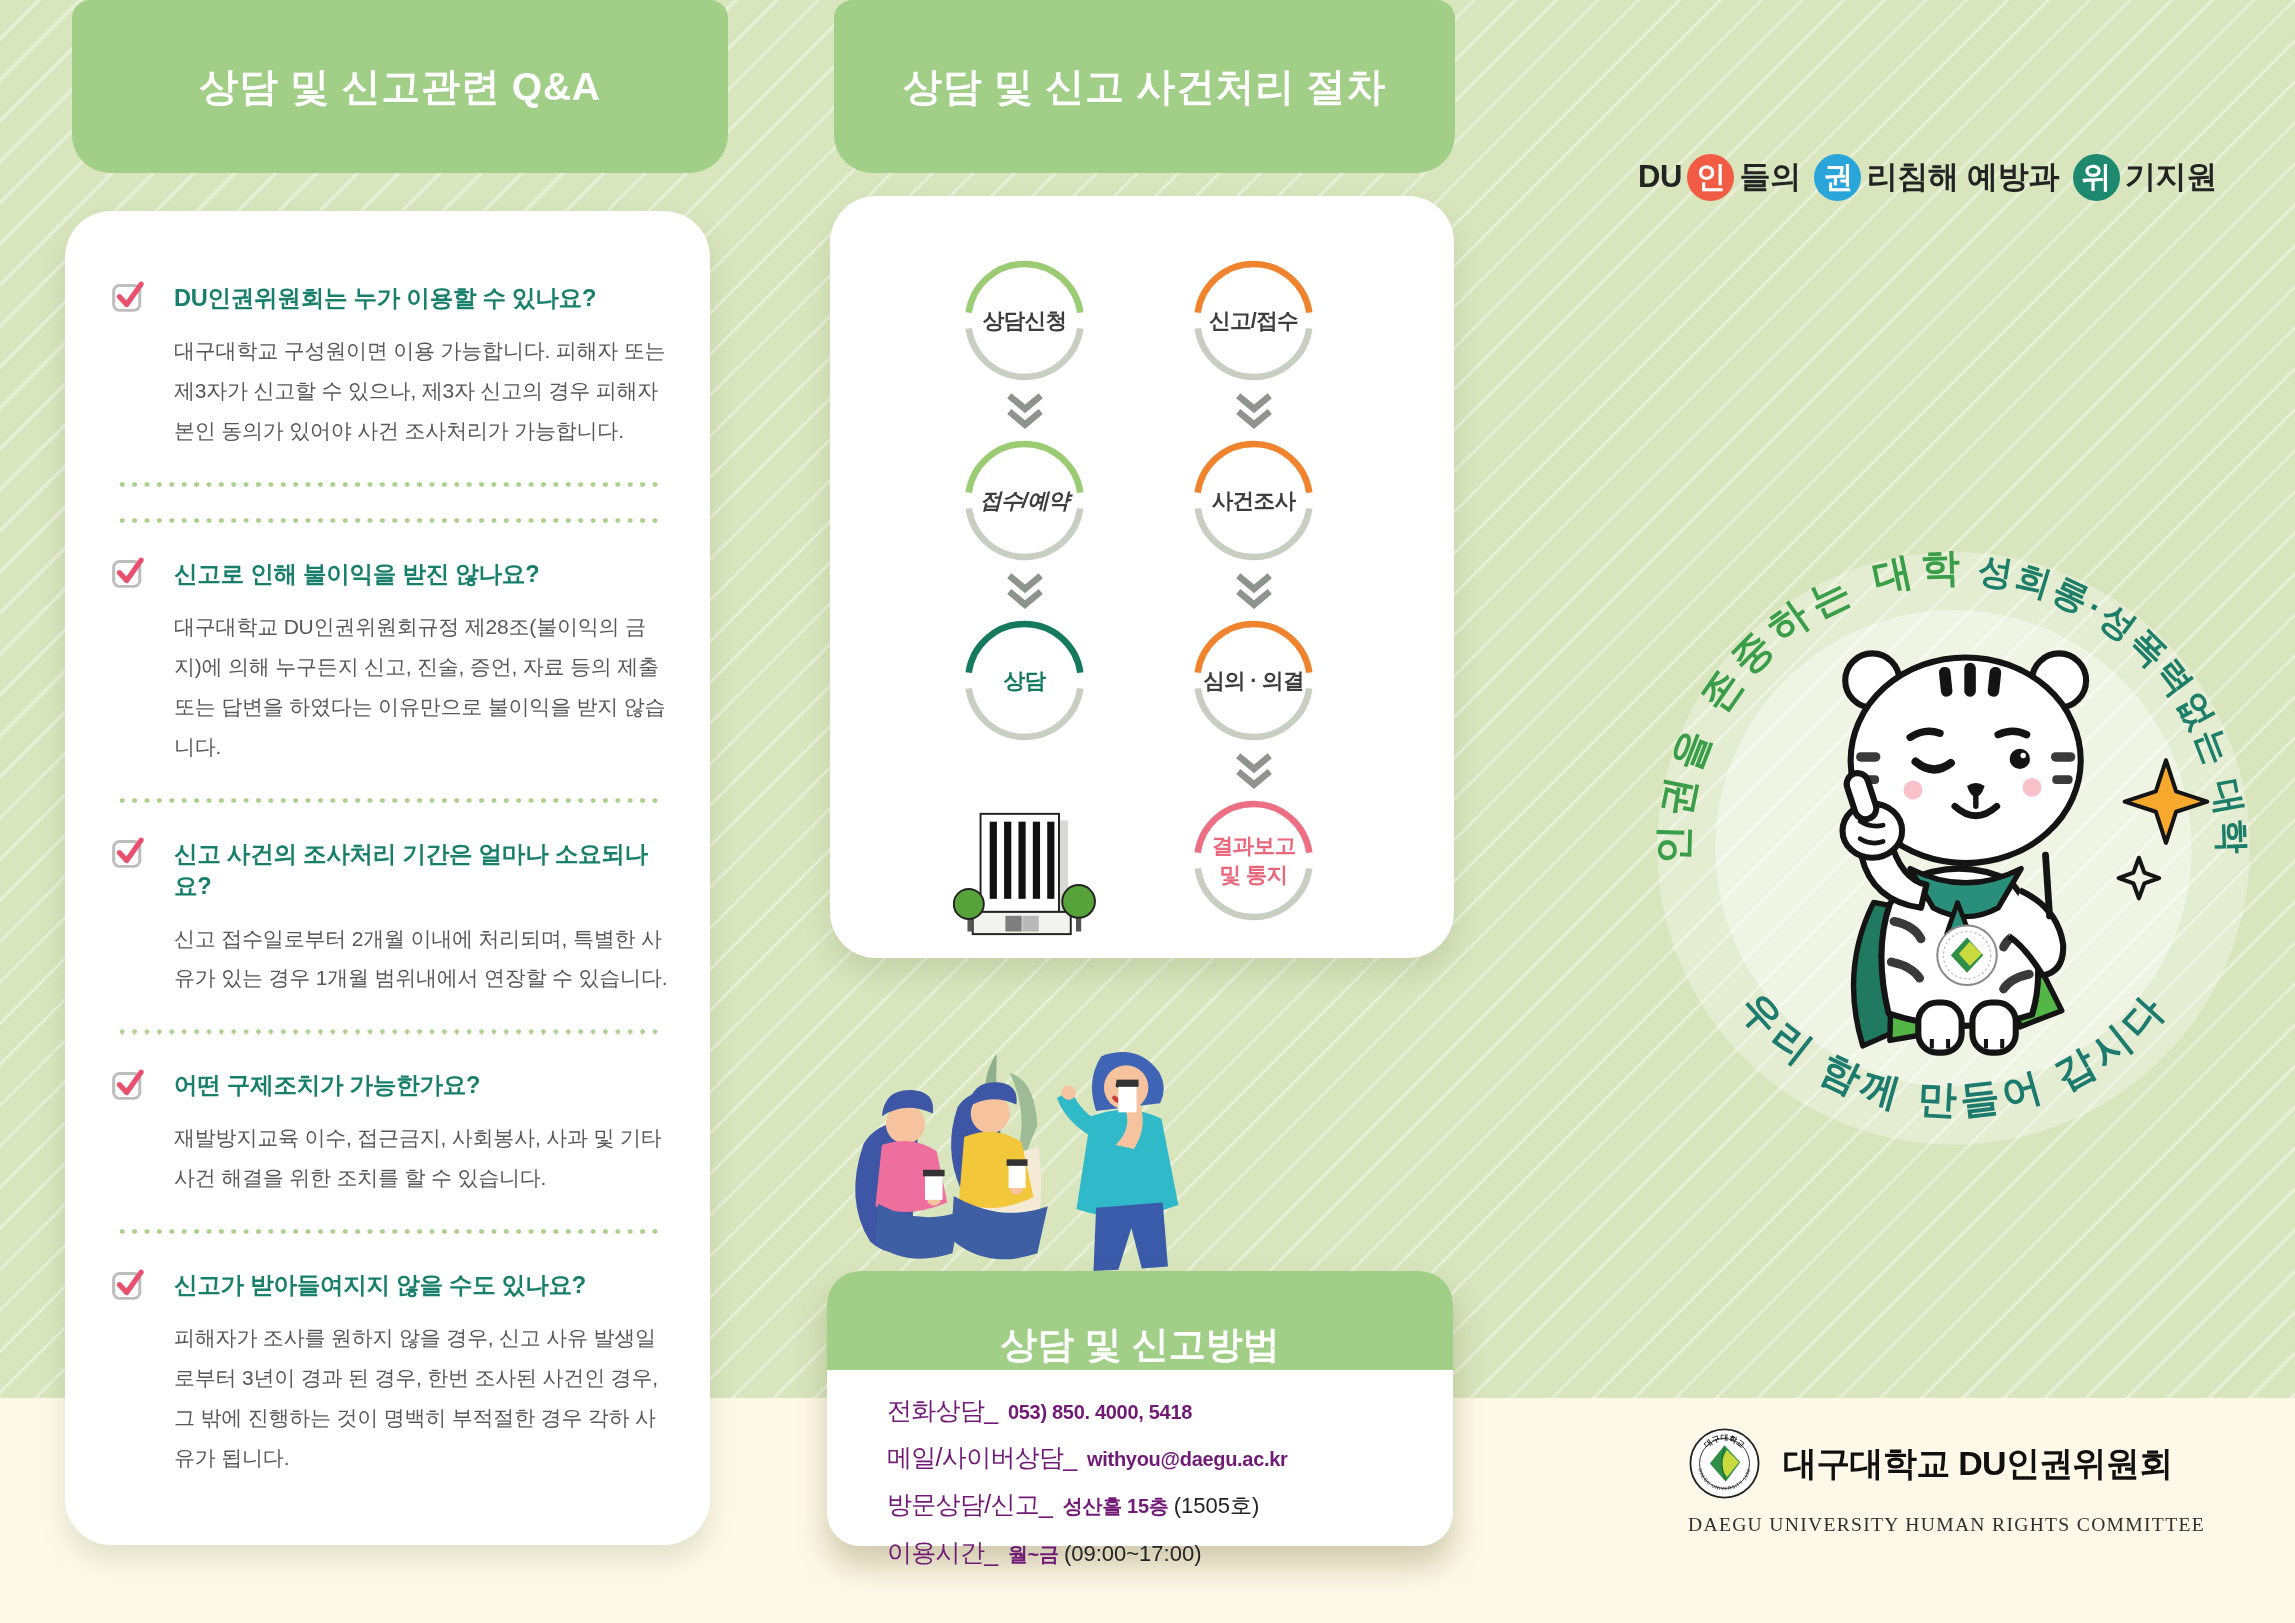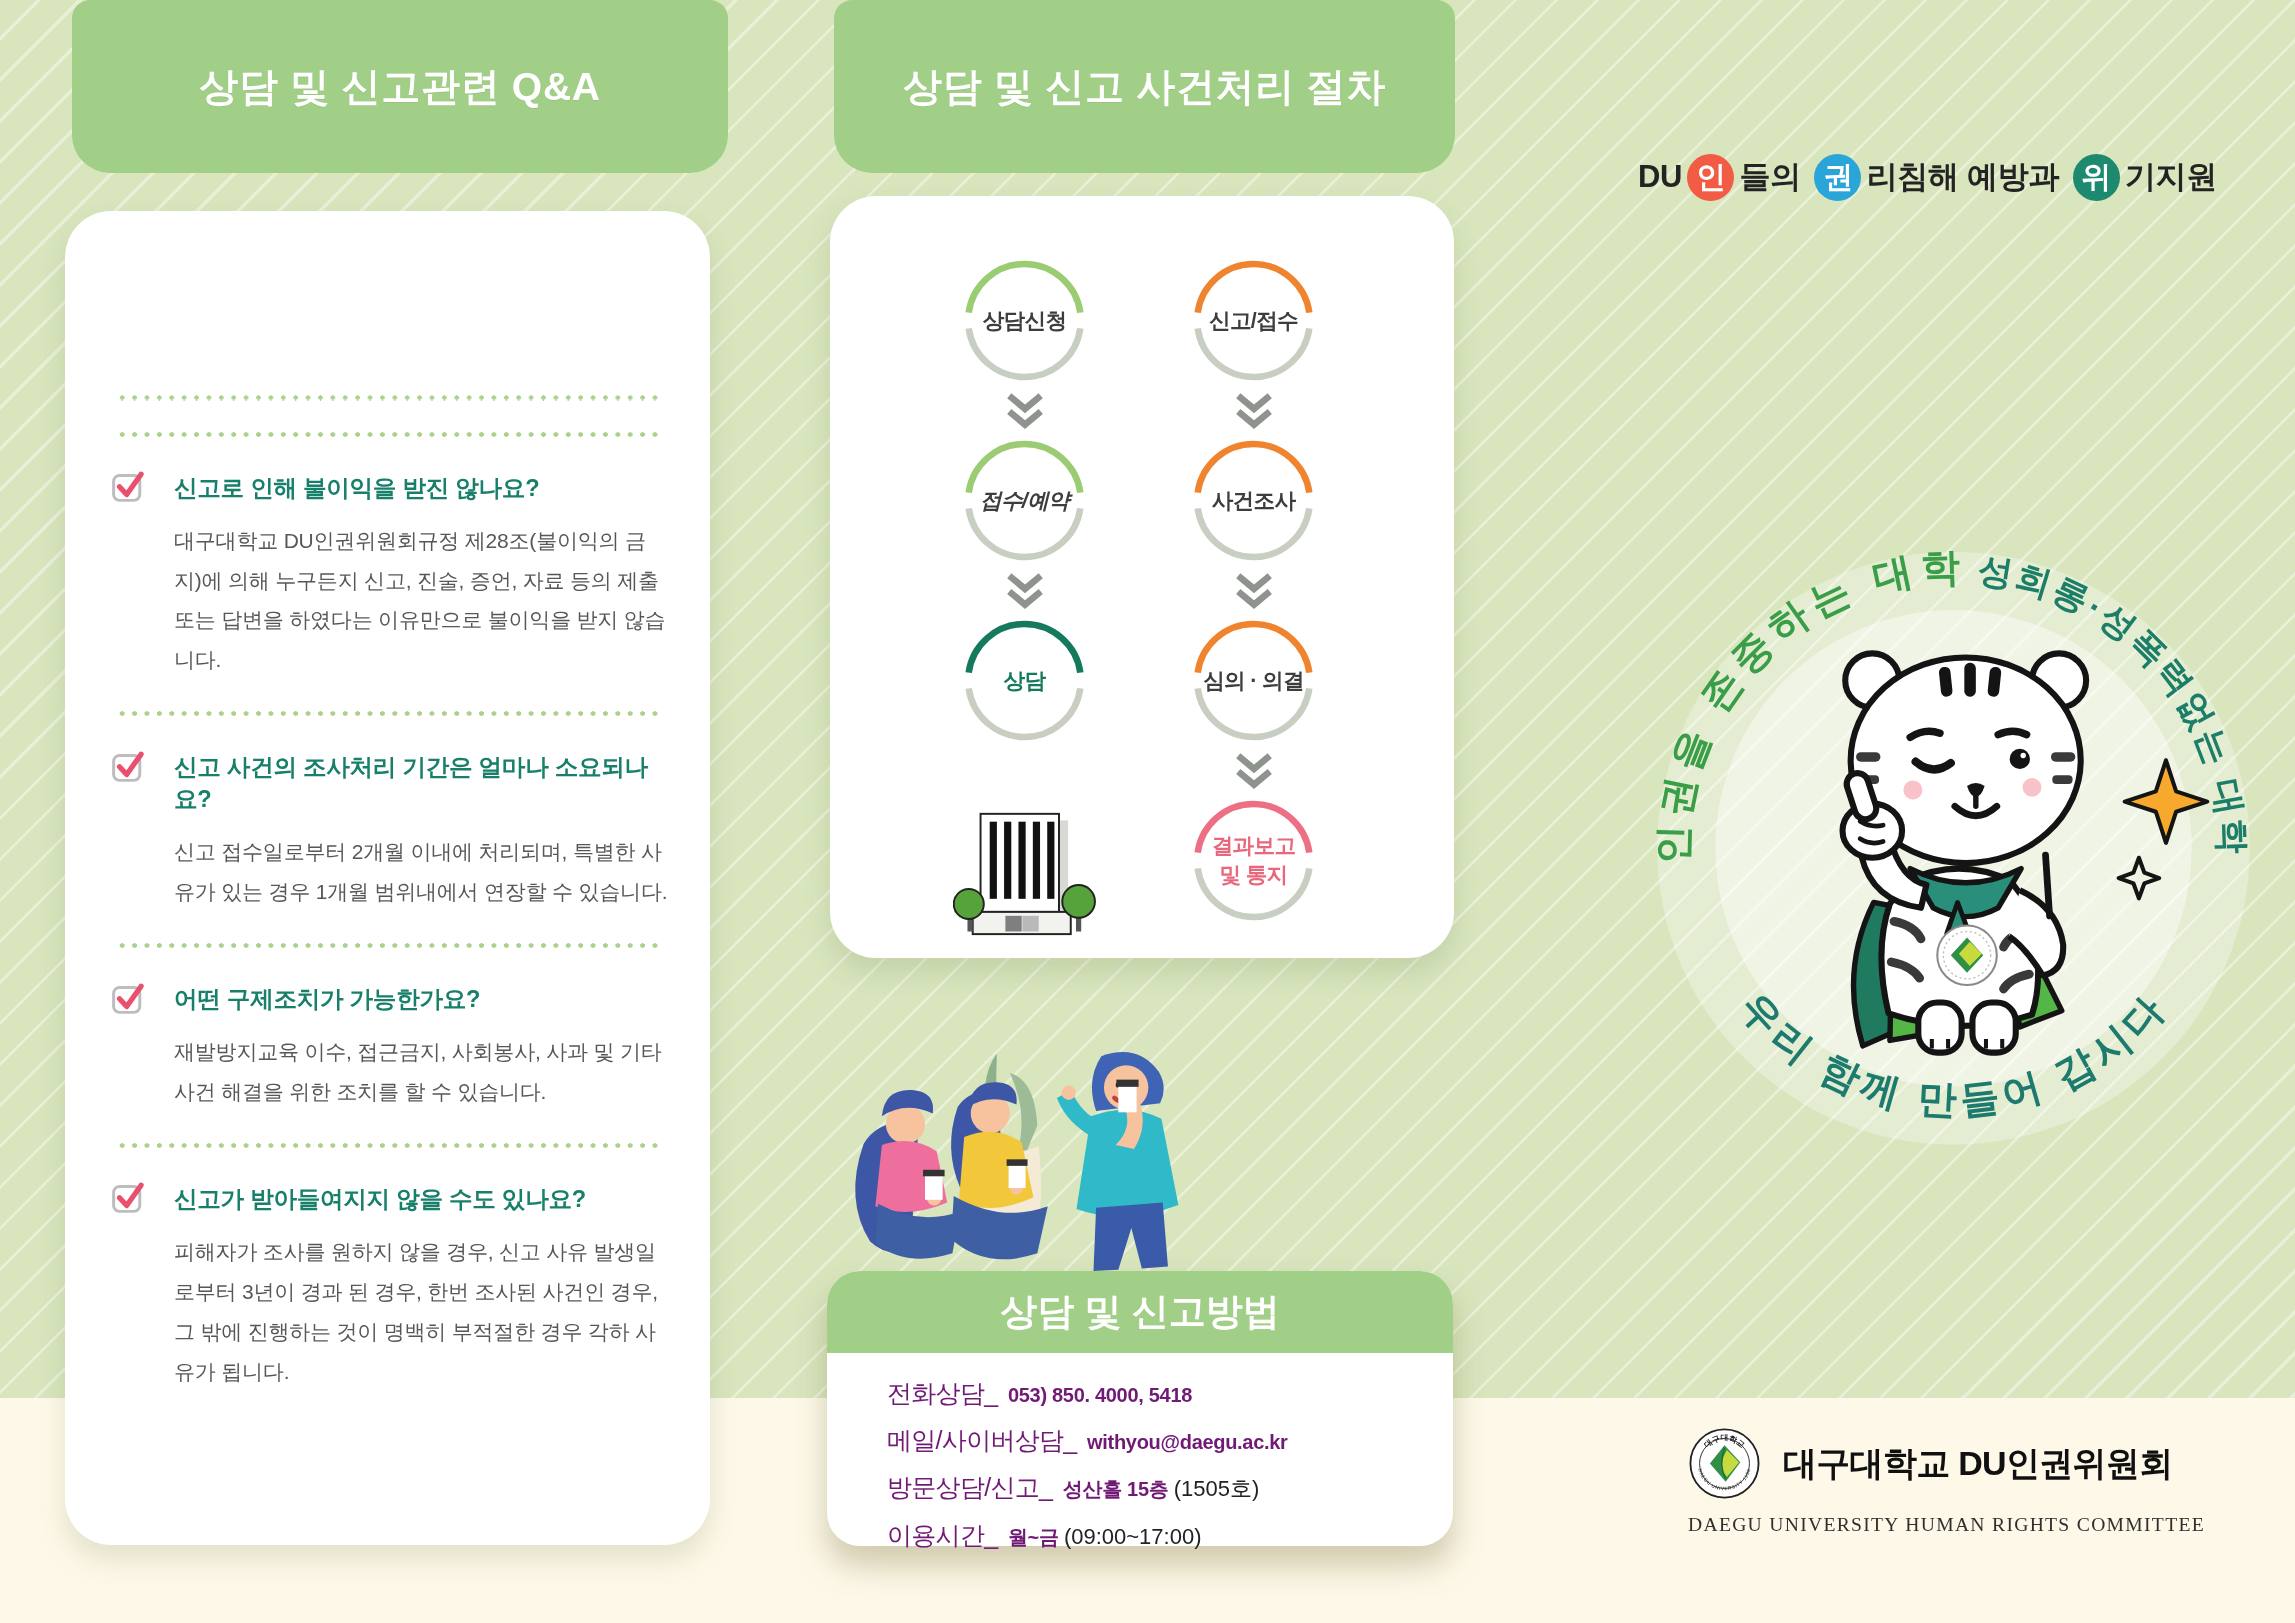--- a/index.html
+++ b/index.html
@@ -36,22 +36,22 @@
   .node svg.ring{position:absolute;left:0;top:0;}
   .node .lbl{position:absolute;left:-6.5px;right:-6.5px;top:0;bottom:0;display:flex;flex-direction:column;
     align-items:center;justify-content:center;font-size:21.6px;font-weight:600;color:#3d3d3d;letter-spacing:-0.7px;text-align:center;}
   .node .lbl.dark{color:#15795d;font-weight:800;}
   .node .lbl.pink{color:#e9677c;font-weight:700;line-height:1.3;}
   .flow-arrow{position:absolute;width:42px;height:37px;}
 
   
   .contact-card{position:absolute;left:827px;top:1271px;width:626px;height:275px;border-radius:33px;
     background:#ffffff;box-shadow:0 19.6px 29.4px rgba(130,120,70,.35);}
-  .contact-head{height:82px;background:#a2cf87;border-radius:33px 33px 0 0;
-    display:flex;align-items:center;justify-content:center;}
+  .contact-head{height:99px;background:#a2cf87;border-radius:33px 33px 0 0;
+    display:flex;align-items:flex-end;justify-content:center;}
   .contact-title{color:#fff;font-size:37px;font-weight:800;}
   .contact-body{padding:23.6px 0 0 60px;}
   .c-row{display:flex;align-items:baseline;margin-bottom:14.4px;}
   .c-label{font-size:25px;color:#701a75;letter-spacing:-0.7px;}
   .c-value{font-size:20px;font-weight:800;color:#701a75;margin-left:10.5px;letter-spacing:-0.3px;}
   .c-suffix{font-size:22px;color:#222;margin-left:5.2px;}
 
   
   .people{position:absolute;left:841px;top:1047px;width:360px;height:224px;}
   .building{position:absolute;left:953px;top:806px;width:144px;height:134px;}
@@ -82,20 +82,30 @@
   <div class="bg-top"></div>
   <div class="bg-bottom"></div>
 
   <div class="tab tab-left">
     <div class="tab-title">상담 및 신고관련 Q&amp;A</div>
   </div>
 
   <div class="qa-card">
     <div class="qa-inner">
 
+      <div class="qa-block">
+        <div class="q-row">
+          <svg class="chk" viewBox="0 0 52 52">
+            <rect x="4" y="10" width="40" height="38" rx="9" fill="#fff" stroke="#bdbdbd" stroke-width="4.5"></rect>
+            <path d="M13 27 L24 39 L46 8" fill="none" stroke="#e8506e" stroke-width="8" stroke-linecap="round" stroke-linejoin="round"></path>
+          </svg>
+          <div class="q-title">DU인권위원회는 누가 이용할 수 있나요?</div>
+        </div>
+        <div class="answer">대구대학교 구성원이면 이용 가능합니다. 피해자 또는 제3자가 신고할 수 있으나, 제3자 신고의 경우 피해자 본인 동의가 있어야 사건 조사처리가 가능합니다.</div>
+      </div>
       <div class="dotline"></div>
 
       <div class="dotline"></div>
 
       <div class="qa-block">
         <div class="q-row">
           <svg class="chk" viewBox="0 0 52 52">
             <rect x="4" y="10" width="40" height="38" rx="9" fill="#fff" stroke="#bdbdbd" stroke-width="4.5"></rect>
             <path d="M13 27 L24 39 L46 8" fill="none" stroke="#e8506e" stroke-width="8" stroke-linecap="round" stroke-linejoin="round"></path>
           </svg>

